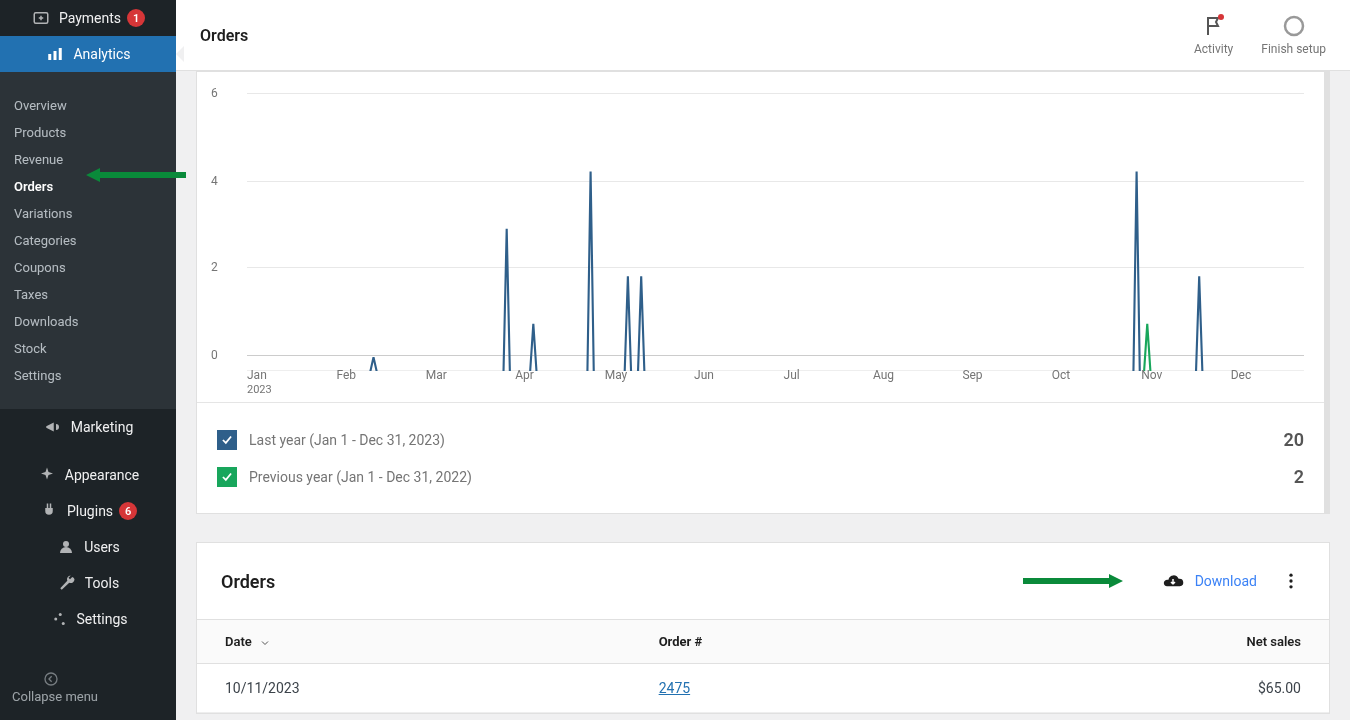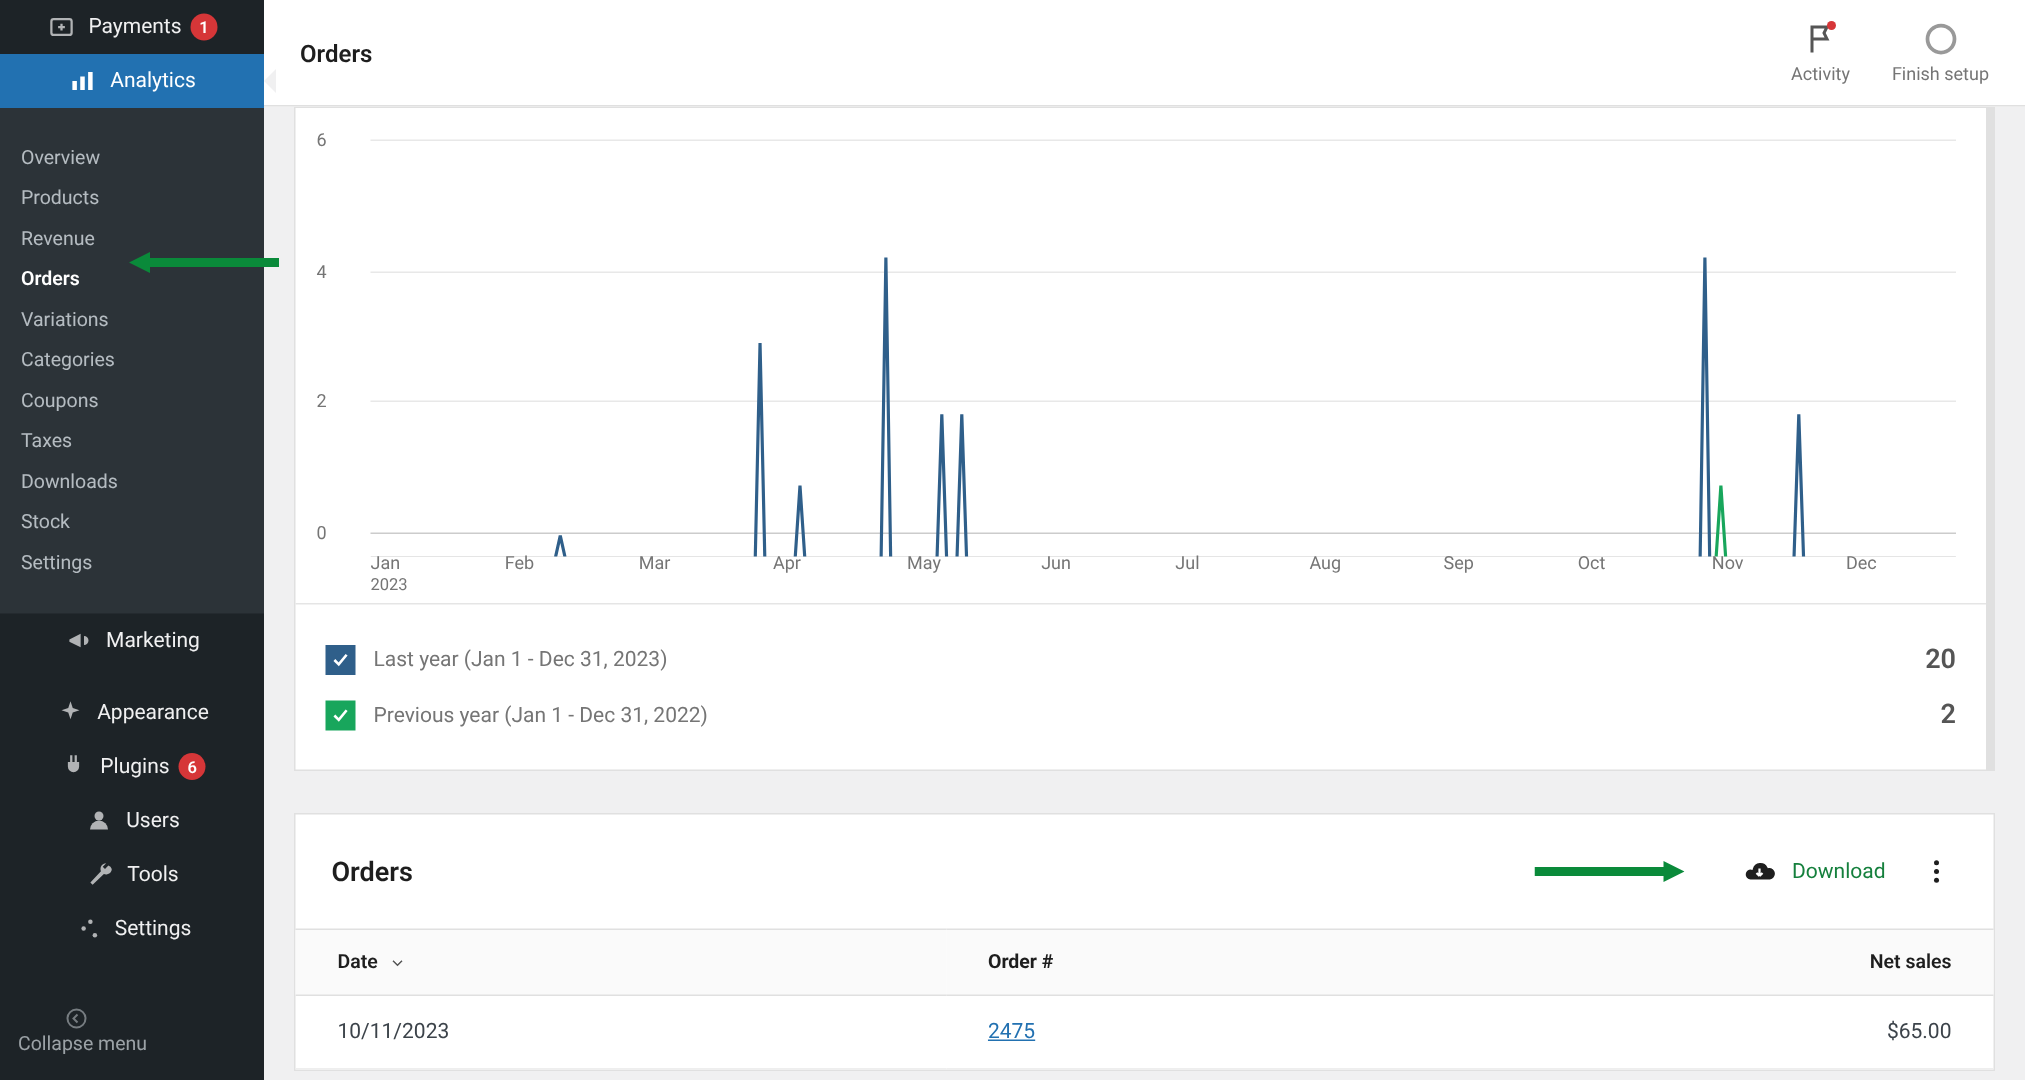--- a/index.html
+++ b/index.html
@@ -54,21 +54,21 @@
 
 .arrow1 { position:absolute; left:86px; top:-5px; width:100px; height:14px; }
 .arrow-green { fill:#0a8a3a; }
 .arrow2 { display:inline-block; width:100px; height:14px; vertical-align:middle; margin-right: 18px;}
 
 
 .orders-panel { margin-top: 28px; }
 .orders-head { display:flex; align-items:center; justify-content:space-between; padding: 24px 24px; }
 .orders-title { font-size:18px; font-weight:600; color:#1e1e1e; }
 .orders-actions { display:flex; align-items:center; gap:20px; }
-.download-btn { display:flex; align-items:center; gap:10px; cursor:pointer; color:#15803d; font-size:14px; }
+.download-btn { display:flex; align-items:center; gap:10px; cursor:pointer; color:#3b82f6; font-size:14px; }
 .more-btn { cursor:pointer; padding:4px; }
 .table { width:100%; border-collapse:collapse; }
 .table th { text-align:left; padding: 14px 28px; font-size:13px; color:#1e1e1e; border-top:1px solid #e0e0e0; border-bottom:1px solid #e0e0e0; background:#fafafa; font-weight:600;}
 .table th.center-col { font-weight:700; }
 .table th:last-child, .table td:last-child { text-align:right; }
 .table td { padding: 16px 28px; font-size:14px; color:#3c434a; border-bottom:1px solid #eee; }
 .order-link { color:#2271b1; text-decoration:underline; cursor:pointer; }
 
 
 svg { display:block; }

